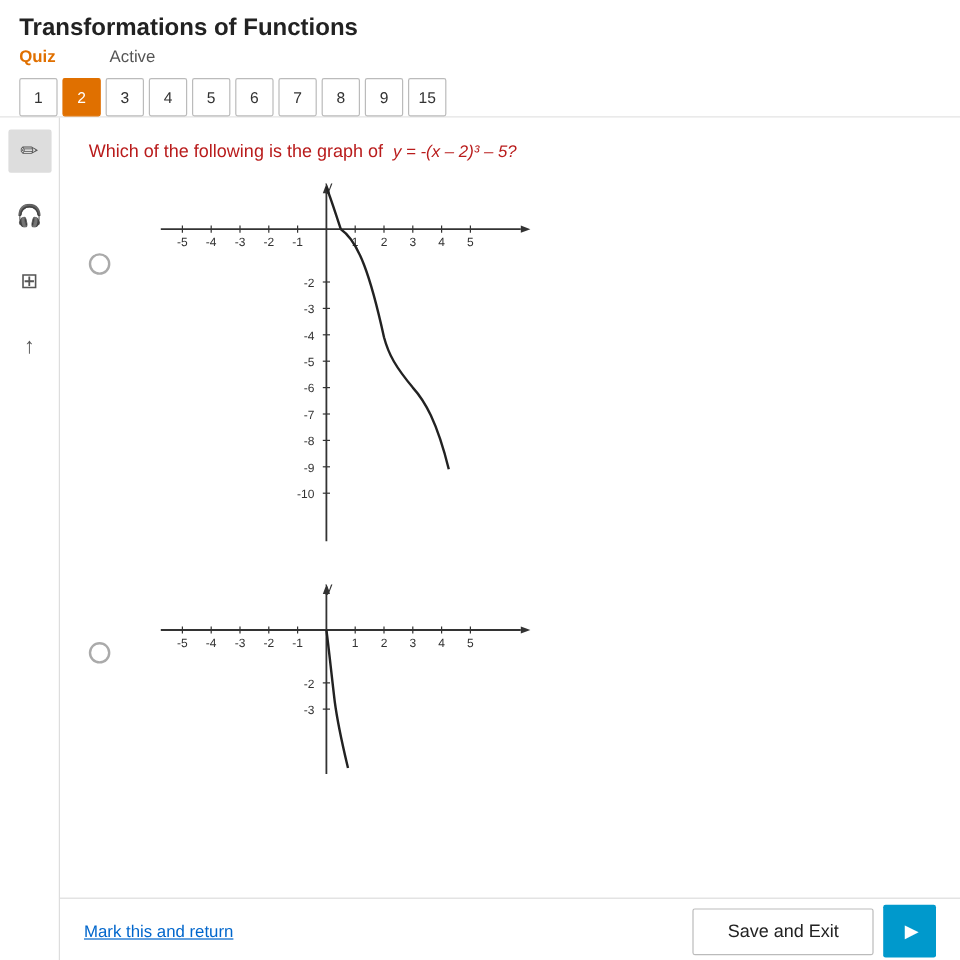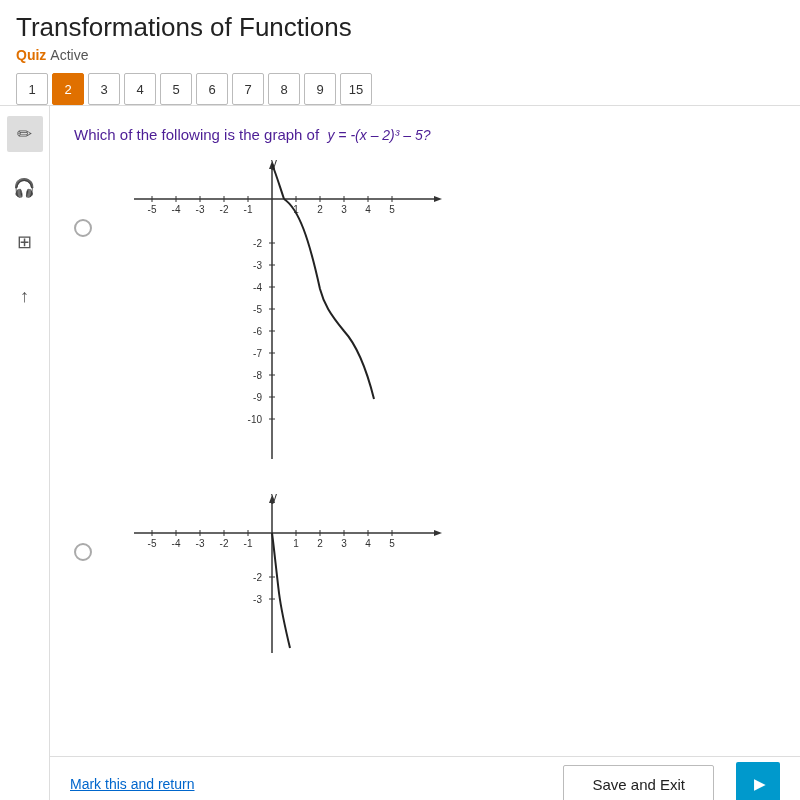--- a/index.html
+++ b/index.html
@@ -11,42 +11,43 @@
       overflow: hidden;
     }
 
     .top-bar {
       background: #fff;
       padding: 12px 16px 0 16px;
       border-bottom: 1px solid #ddd;
     }
 
     .title {
-      font-size: 26px;
-      font-weight: normal;
+      font-size: 20px;
+      font-weight: bold;
       color: #222;
       margin-bottom: 4px;
     }
 
     .quiz-status {
       display: flex;
       align-items: center;
-      gap: 4px;
+      gap: 17px;
       margin-bottom: 10px;
     }
 
     .quiz-label {
       color: #e07000;
       font-weight: bold;
       font-size: 14px;
     }
 
     .active-label {
       color: #555;
       font-size: 14px;
+      margin-left: 28px;
     }
 
     .question-tabs {
       display: flex;
       gap: 4px;
       margin-bottom: 0;
     }
 
     .tab-btn {
       width: 32px;
@@ -104,21 +105,21 @@
       flex: 1;
       background: #fff;
       padding: 20px 24px;
       display: flex;
       flex-direction: column;
       position: relative;
     }
 
     .question-text {
       font-size: 15px;
-      color: #4c1d95;
+      color: #b91c1c;
       margin-bottom: 16px;
     }
 
     .math-inline {
       font-style: italic;
       font-size: 14px;
     }
 
     .options-container {
       display: flex;
@@ -351,19 +352,19 @@
               C 170 55, 172 75, 175 100
               C 177 115, 180 130, 186 155
             " stroke="#222" stroke-width="2" fill="none"></path>
           </svg>
         </div>
       </div>
     </div>
 
     <div class="bottom-bar">
       <span class="mark-return-link">Mark this and return</span>
-      <div style="display:flex;gap:22px;align-items:center;">
+      <div style="display:flex;gap:8px;align-items:center;">
         <button class="save-exit-btn">Save and Exit</button>
         <button class="next-btn">▶</button>
       </div>
     </div>
   </div>
 </div>
 
 </body></html>

